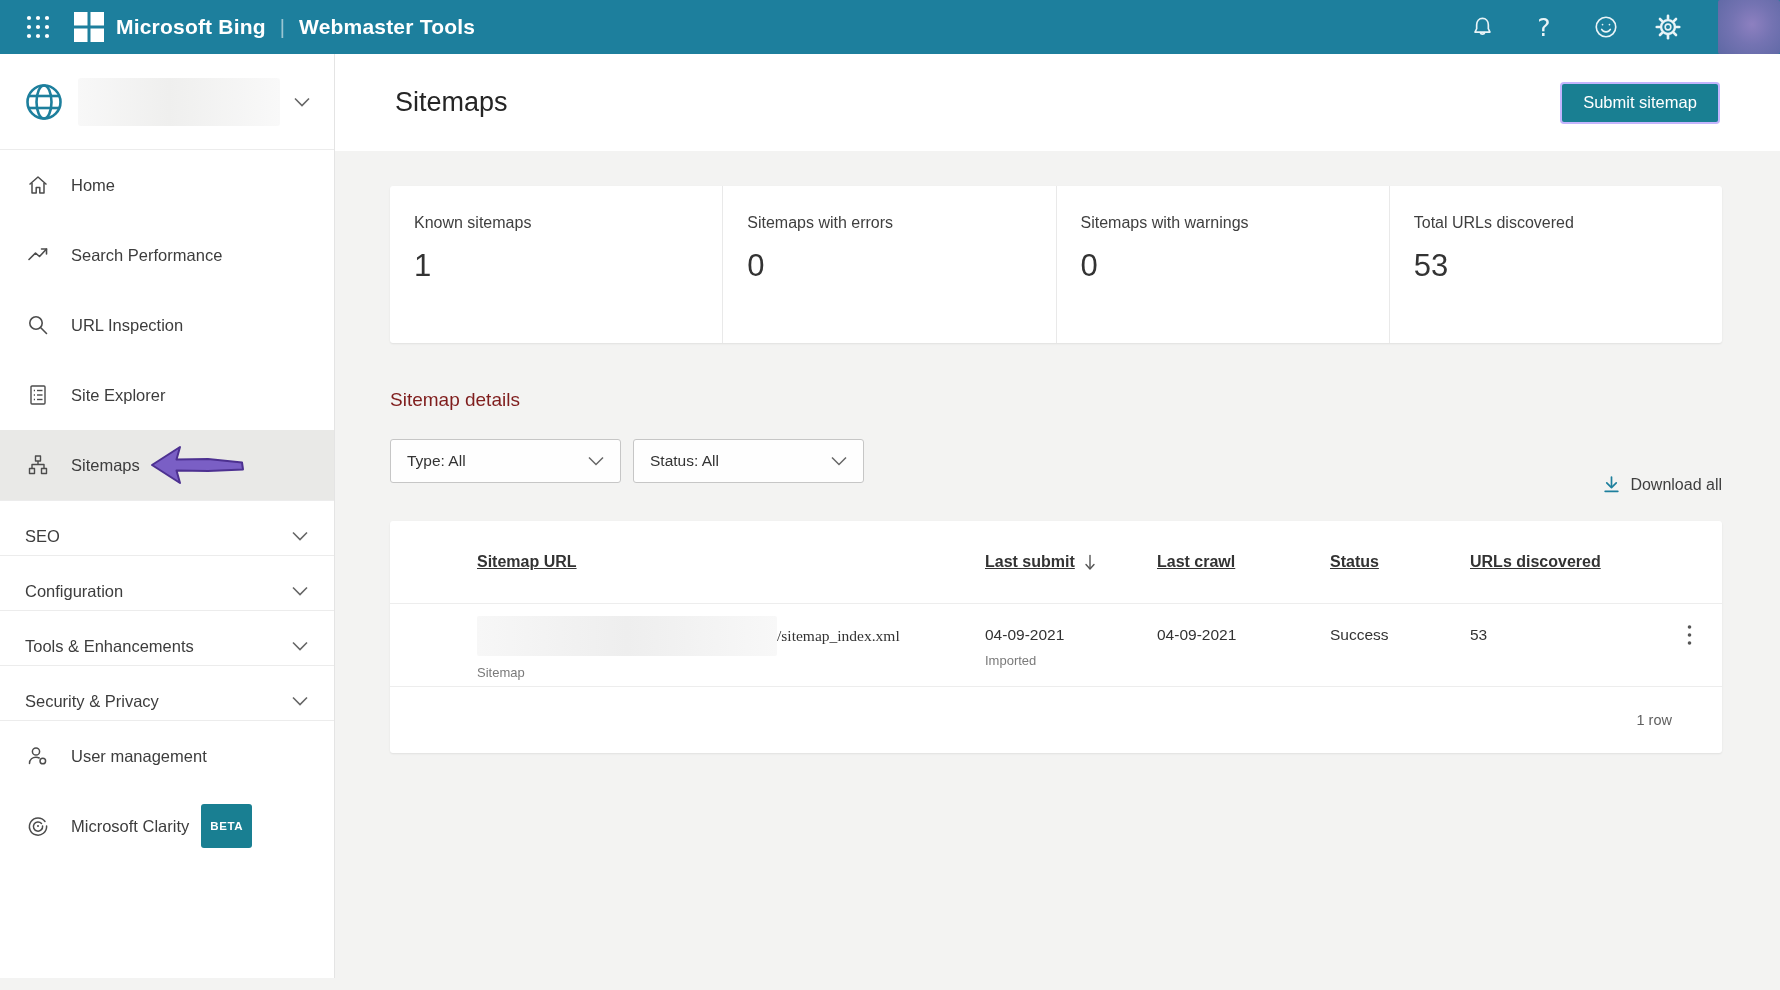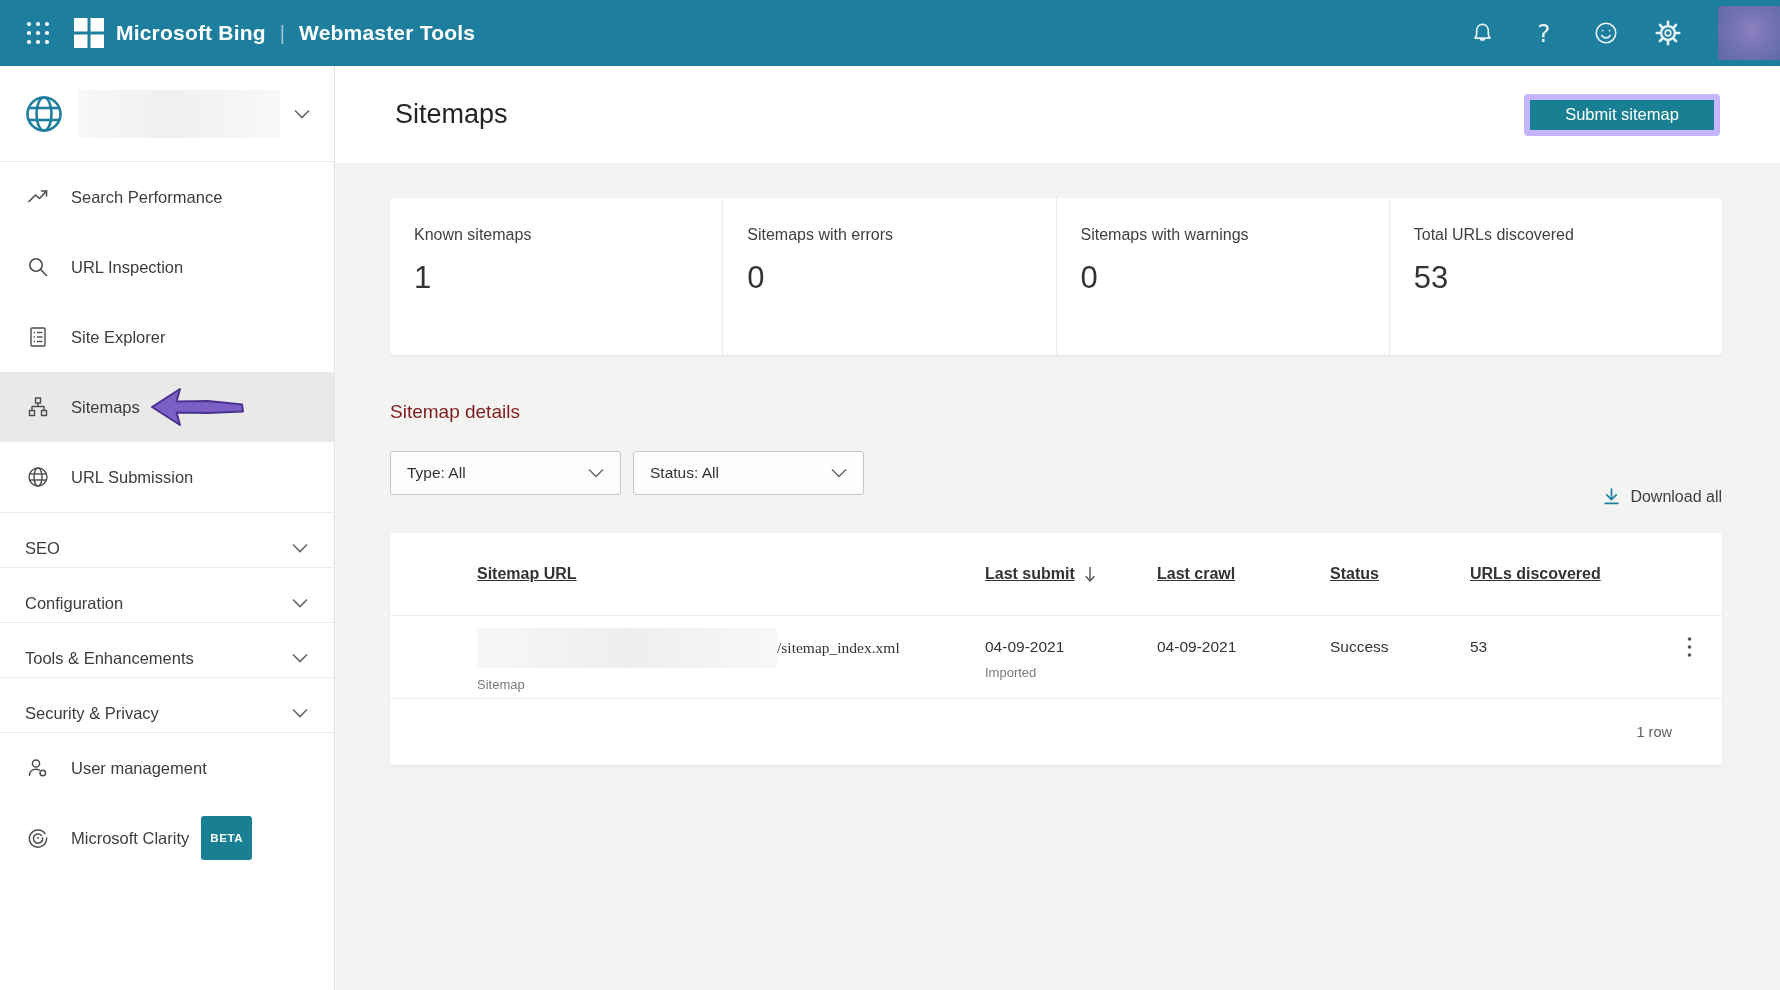--- a/index.html
+++ b/index.html
@@ -1,20 +1,20 @@
 <!DOCTYPE html>
 <html><head>
 <meta charset="utf-8">
 <style>
   * { margin:0; padding:0; box-sizing:border-box; }
   html,body { width:1780px; height:990px; overflow:hidden; }
   body { font-family:"Liberation Sans","DejaVu Sans",sans-serif; background:#f3f3f2; color:#333; }
 
   
-  .topbar { height:66px; background:#1d7f9d; display:flex; align-items:center; padding-left:18px; color:#fff; }
+  .topbar { height:54px; background:#1d7f9d; display:flex; align-items:center; padding-left:18px; color:#fff; }
   .waffle-btn { width:40px; height:40px; display:flex; align-items:center; justify-content:center; cursor:pointer; }
   .ms-logo { width:30px; height:30px; margin-left:16px; }
   .brand-text { font-size:21px; font-weight:700; margin-left:12px; letter-spacing:.2px; }
   .brand-divider { font-size:20px; font-weight:300; opacity:.55; margin:0 14px; }
   .product-text { font-size:21px; font-weight:700; letter-spacing:.2px; }
   .topbar-spacer { flex:1; }
   .topbar-iconbtn { width:44px; height:44px; display:flex; align-items:center; justify-content:center; margin-right:18px; cursor:pointer; }
   .help-glyph { font-size:25px; font-weight:400; color:#eaf4f7; font-family:"DejaVu Sans",sans-serif; }
   .avatar { width:62px; height:54px; margin-left:10px; border-radius:2px;
             background:radial-gradient(circle at 55% 45%, #8d80c0 0%, #7473b2 45%, #5e68a4 100%); }
@@ -34,21 +34,21 @@
   .nav-item.active { background:#e9e9e7; }
   .nav-group { height:55px; display:flex; align-items:center; justify-content:space-between; padding:16px 26px 0 25px; border-top:1px solid #ececec; cursor:pointer; }
   .nav-group .nav-label { font-size:16.5px; color:#3d3d3d; }
   .nav-sep { border-top:1px solid #ececec; }
   .beta-badge { display:inline-block; background:#197f92; color:#fff; font-size:11.5px; font-weight:700; letter-spacing:.6px; padding:16px 9px; border-radius:3px; margin-left:12px; }
   .anno-arrow { position:absolute; left:150px; top:14px; pointer-events:none; }
 
   
   .page-header { height:97px; background:#fff; display:flex; align-items:center; padding:0 60px 0 60px; }
   .page-title { font-size:27px; font-weight:400; color:#252525; }
-  .submit-btn { margin-left:auto; width:196px; height:42px; background:#197f92; border:6px solid #c4b5fd; border-radius:4px;
+  .submit-btn { margin-left:auto; width:160px; height:42px; background:#197f92; border:2px solid #c4b5fd; border-radius:4px;
                 color:#fff; font-size:16.5px; font-family:inherit; cursor:pointer; }
 
   
   .content { padding:35px 58px 0 55px; }
 
   .stats-row { display:flex; background:#fff; height:157px; border-radius:3px; box-shadow:0 1px 2px rgba(0,0,0,.08); }
   .stat-card { flex:1; padding:28px 0 0 24px; border-right:1px solid #e9e9e9; }
   .stat-card:last-child { border-right:none; }
   .stat-label { font-size:16px; color:#3f3f3f; }
   .stat-value { font-size:31px; color:#333; margin-top:16px; font-weight:400; }
@@ -163,20 +163,29 @@
         </svg>
       </span>
       <span class="redacted-name"></span>
       <span>
         <svg width="16" height="10" viewBox="0 0 16 10" fill="none" stroke="#666" stroke-width="1.6">
             <polyline points="1,1.5 8,8.5 15,1.5"></polyline>
           </svg>
       </span>
     </div>
 
+    <div class="nav-item">
+      <span class="nav-icon">
+        <svg width="24" height="24" viewBox="0 0 24 24" fill="none" stroke="#4c4c4c" stroke-width="1.5" stroke-linejoin="round">
+          <path d="M3.5 11.5 L12 4 L20.5 11.5"></path>
+          <path d="M6 10 V20 H10.2 V14.6 H13.8 V20 H18 V10"></path>
+        </svg>
+      </span>
+      <span class="nav-label">Home</span>
+    </div>
 
     <div class="nav-item">
       <span class="nav-icon">
         <svg width="24" height="24" viewBox="0 0 24 24" fill="none" stroke="#4c4c4c" stroke-width="1.6" stroke-linecap="round" stroke-linejoin="round">
           <polyline points="3,16.5 9.5,10 13.5,13.5 20.5,6"></polyline>
           <polyline points="15.5,6 20.5,6 20.5,11"></polyline>
         </svg>
       </span>
       <span class="nav-label">Search Performance</span>
     </div>
@@ -216,31 +225,20 @@
         </svg>
       </span>
       <span class="nav-label">Sitemaps</span>
       <span class="anno-arrow">
         <svg width="96" height="42" viewBox="0 0 96 42">
           <polygon points="2,21 30,3 26.5,15.5 58,15 92,18.5 93,25.5 58,27 26.5,26.5 30,39" fill="#7a5fc5" stroke="#4d3191" stroke-width="2" stroke-linejoin="round"></polygon>
         </svg>
       </span>
     </div>
 
-    <div class="nav-item">
-      <span class="nav-icon">
-        <svg width="24" height="24" viewBox="0 0 24 24" fill="none" stroke="#4c4c4c" stroke-width="1.4">
-          <circle cx="12" cy="12" r="9"></circle>
-          <ellipse cx="12" cy="12" rx="4" ry="9"></ellipse>
-          <line x1="3.5" y1="9" x2="20.5" y2="9"></line>
-          <line x1="3.5" y1="15" x2="20.5" y2="15"></line>
-        </svg>
-      </span>
-      <span class="nav-label">URL Submission</span>
-    </div>
 
     <div class="nav-group">
       <span class="nav-label">SEO</span>
       <span>
         <svg width="16" height="10" viewBox="0 0 16 10" fill="none" stroke="#666" stroke-width="1.6">
             <polyline points="1,1.5 8,8.5 15,1.5"></polyline>
           </svg>
       </span>
     </div>
 

